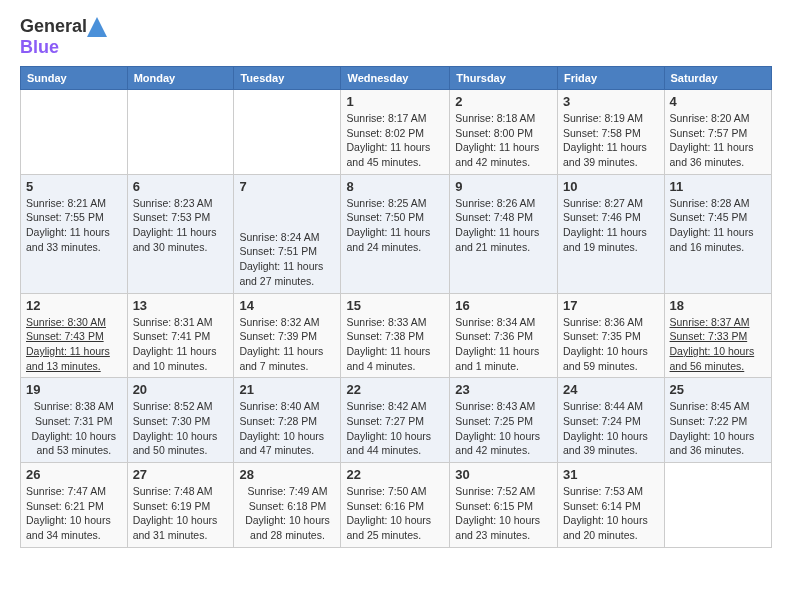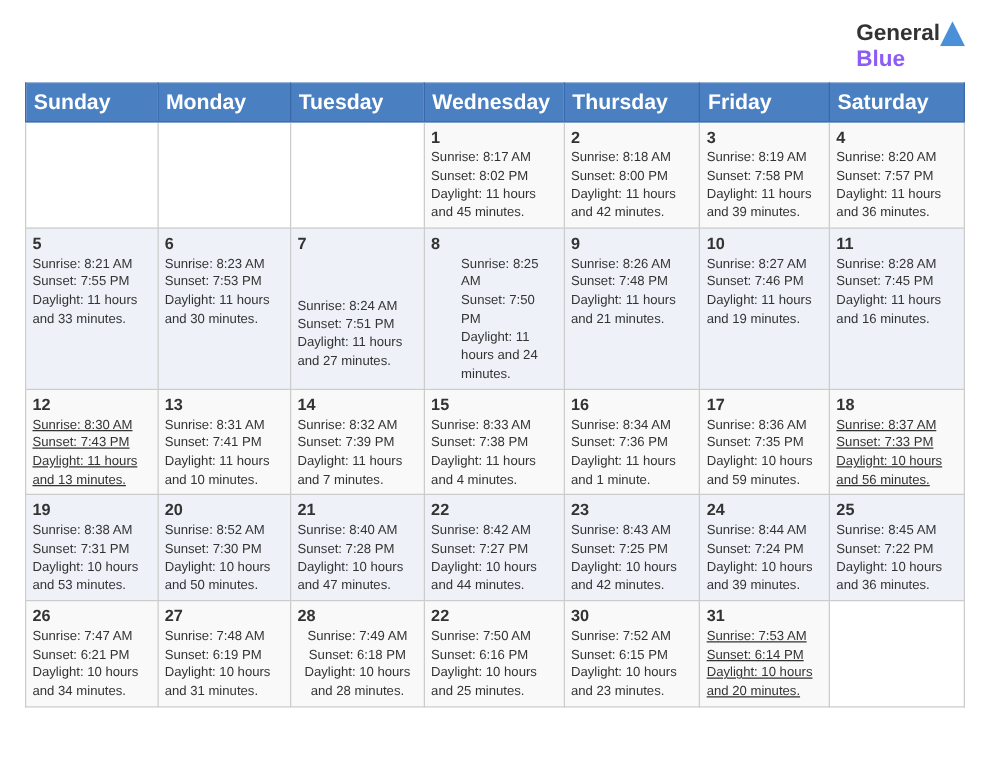--- a/index.html
+++ b/index.html
@@ -10,21 +10,21 @@
       height: 612px;
       overflow: hidden;
     }
     .page {
       width: 792px;
       padding: 16px 20px 10px 20px;
     }
     .header-top {
       display: flex;
       align-items: flex-start;
-      justify-content: flex-end;
+      justify-content: flex-start;
       margin-bottom: 4px;
     }
     .logo {
       display: flex;
       align-items: center;
       gap: 2px;
     }
     .logo-text-general {
       font-size: 18px;
       font-weight: bold;
@@ -51,21 +51,21 @@
     .calendar {
       width: 100%;
       border-collapse: collapse;
       margin-top: 8px;
     }
     .calendar th {
       background-color: #4a7fc1;
       color: #fff;
       text-align: left;
       padding: 5px 6px;
-      font-size: 17px;
+      font-size: 11px;
       font-weight: bold;
       border: 1px solid #3a6aaa;
     }
     .calendar td {
       border: 1px solid #ccc;
       vertical-align: top;
       padding: 4px 5px;
       width: 113px;
       min-height: 80px;
       height: 80px;
@@ -171,21 +171,21 @@
 Daylight: 11 hours and 30 minutes.</div>
           </td>
           <td>
             <span class="day-number">7</span>
             <div class="day-info" style="white-space: pre-line; margin-top: 36px;">Sunrise: 8:24 AM
 Sunset: 7:51 PM
 Daylight: 11 hours and 27 minutes.</div>
           </td>
           <td>
             <span class="day-number">8</span>
-            <div class="day-info" style="white-space: pre-line; margin-left: 24px;">Sunrise: 8:25 AM
+            <div class="day-info" style="white-space: pre-line;">Sunrise: 8:25 AM
 Sunset: 7:50 PM
 Daylight: 11 hours and 24 minutes.</div>
           </td>
           <td>
             <span class="day-number">9</span>
             <div class="day-info" style="white-space: pre-line;">Sunrise: 8:26 AM
 Sunset: 7:48 PM
 Daylight: 11 hours and 21 minutes.</div>
           </td>
           <td>
@@ -241,21 +241,21 @@
           <td>
             <span class="day-number">18</span>
             <div class="day-info" style="white-space: pre-line; text-decoration: underline;">Sunrise: 8:37 AM
 Sunset: 7:33 PM
 Daylight: 10 hours and 56 minutes.</div>
           </td>
         </tr>
         <tr>
           <td>
             <span class="day-number">19</span>
-            <div class="day-info" style="white-space: pre-line;">Sunrise: 8:38 AM
+            <div class="day-info" style="white-space: pre-line; text-align: center;">Sunrise: 8:38 AM
 Sunset: 7:31 PM
 Daylight: 10 hours and 53 minutes.</div>
           </td>
           <td>
             <span class="day-number">20</span>
             <div class="day-info" style="white-space: pre-line;">Sunrise: 8:52 AM
 Sunset: 7:30 PM
 Daylight: 10 hours and 50 minutes.</div>
           </td>
           <td>
@@ -315,21 +315,21 @@
 Daylight: 10 hours and 25 minutes.</div>
           </td>
           <td>
             <span class="day-number">30</span>
             <div class="day-info" style="white-space: pre-line;">Sunrise: 7:52 AM
 Sunset: 6:15 PM
 Daylight: 10 hours and 23 minutes.</div>
           </td>
           <td>
             <span class="day-number">31</span>
-            <div class="day-info" style="white-space: pre-line; text-decoration: underline;">Sunrise: 7:53 AM
+            <div class="day-info" style="white-space: pre-line;">Sunrise: 7:53 AM
 Sunset: 6:14 PM
 Daylight: 10 hours and 20 minutes.</div>
           </td>
           <td class="empty-cell"></td>
         </tr>
       </tbody>
   </table>
 </div>
 
 </body></html>

